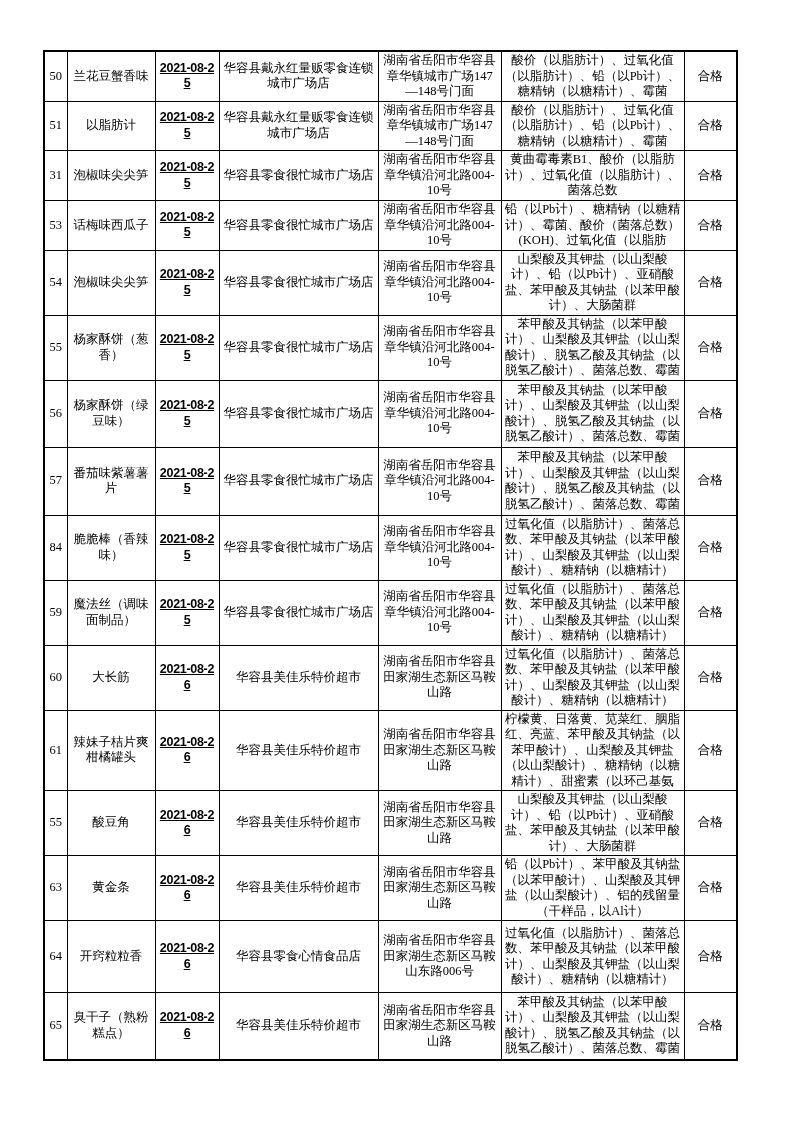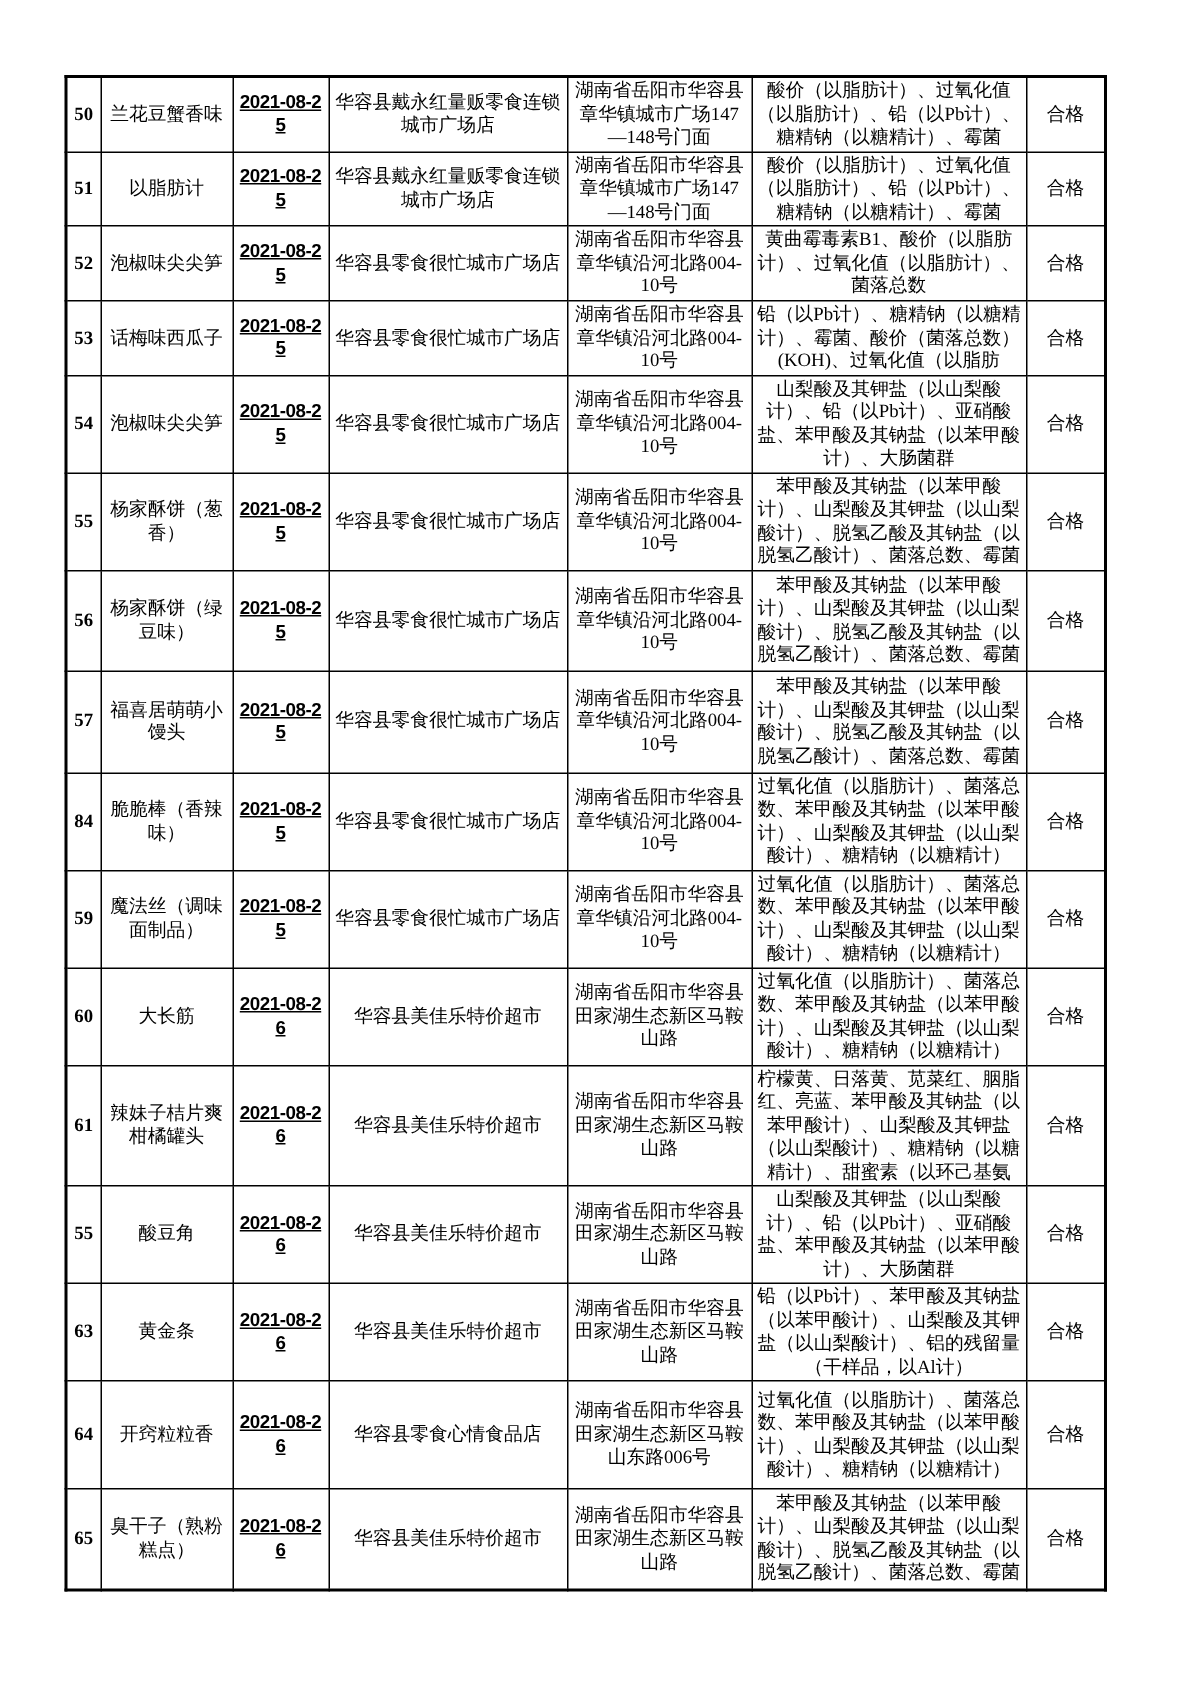--- a/index.html
+++ b/index.html
@@ -21,21 +21,21 @@
   table.inspection td{
     border:1px solid #000;
     text-align:center;
     vertical-align:middle;
     padding:1px 3px;
     font-size:12.5px;
     line-height:15.5px;
     overflow:hidden;
     word-break:break-all;
   }
-  td.col-no{font-size:12.5px;font-weight:bold;}
+  td.col-no{font-size:12.5px;}
   td.col-date{
     font-family:"Liberation Sans","DejaVu Sans",sans-serif;
     font-weight:600;
     font-size:12.5px;
     letter-spacing:-0.3px;
     padding:1px 0;
     text-decoration:underline;
   }
   td.col-product,td.col-store,td.col-address,td.col-items,td.col-result{
     font-family:"Liberation Serif","DejaVu Serif",serif;
@@ -68,21 +68,21 @@
         <tr style="height: 46px;">
           <td class="col-no">51</td>
           <td class="col-product">以脂肪计</td>
           <td class="col-date">2021-08-25</td>
           <td class="col-store">华容县戴永红量贩零食连锁城市广场店</td>
           <td class="col-address">湖南省岳阳市华容县章华镇城市广场147—148号门面</td>
           <td class="col-items">酸价（以脂肪计）、过氧化值（以脂肪计）、铅（以Pb计）、糖精钠（以糖精计）、霉菌</td>
           <td class="col-result">合格</td>
         </tr>
         <tr style="height: 50px;">
-          <td class="col-no">52</td>
+          <td class="col-no">31</td>
           <td class="col-product">泡椒味尖尖笋</td>
           <td class="col-date">2021-08-25</td>
           <td class="col-store">华容县零食很忙城市广场店</td>
           <td class="col-address">湖南省岳阳市华容县章华镇沿河北路004-10号</td>
           <td class="col-items">黄曲霉毒素B1、酸价（以脂肪计）、过氧化值（以脂肪计）、菌落总数</td>
           <td class="col-result">合格</td>
         </tr>
         <tr style="height: 49px;">
           <td class="col-no">53</td>
           <td class="col-product">话梅味西瓜子</td>
@@ -114,21 +114,21 @@
           <td class="col-no">56</td>
           <td class="col-product">杨家酥饼（绿豆味）</td>
           <td class="col-date">2021-08-25</td>
           <td class="col-store">华容县零食很忙城市广场店</td>
           <td class="col-address">湖南省岳阳市华容县章华镇沿河北路004-10号</td>
           <td class="col-items">苯甲酸及其钠盐（以苯甲酸计）、山梨酸及其钾盐（以山梨酸计）、脱氢乙酸及其钠盐（以脱氢乙酸计）、菌落总数、霉菌</td>
           <td class="col-result">合格</td>
         </tr>
         <tr style="height: 68px;">
           <td class="col-no">57</td>
-          <td class="col-product">福喜居萌萌小馒头</td>
+          <td class="col-product">番茄味紫薯薯片</td>
           <td class="col-date">2021-08-25</td>
           <td class="col-store">华容县零食很忙城市广场店</td>
           <td class="col-address">湖南省岳阳市华容县章华镇沿河北路004-10号</td>
           <td class="col-items">苯甲酸及其钠盐（以苯甲酸计）、山梨酸及其钾盐（以山梨酸计）、脱氢乙酸及其钠盐（以脱氢乙酸计）、菌落总数、霉菌</td>
           <td class="col-result">合格</td>
         </tr>
         <tr style="height: 63px;">
           <td class="col-no">84</td>
           <td class="col-product">脆脆棒（香辣味）</td>
           <td class="col-date">2021-08-25</td>

